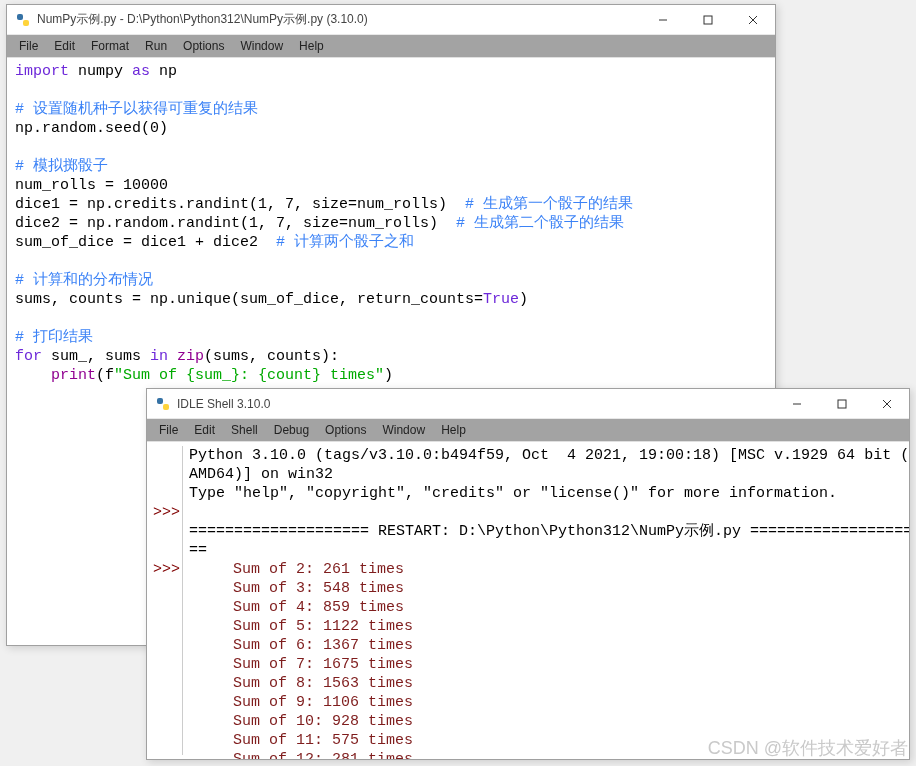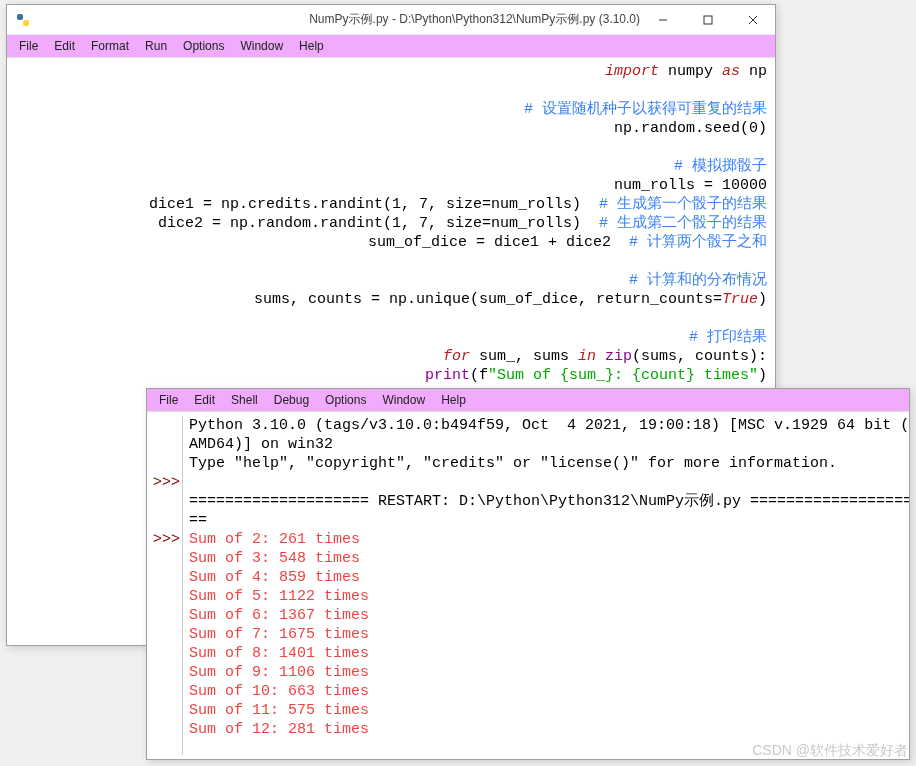--- a/index.html
+++ b/index.html
@@ -44,41 +44,41 @@
   }
   .win-controls { display:flex; height:100%; }
   .win-btn {
     width: 45px;
     height: 100%;
     display:flex;align-items:center;justify-content:center;
     color:#333;
   }
   .menubar {
     padding: 2px 6px;
-    background:#f0abfc;
+    background:#a3a3a3;
     border-bottom: 1px solid #e0e0e0;
     display:flex;
     gap: 4px;
   }
   .menuitem {
     padding: 2px 6px;
     color:#222;
     cursor: default;
   }
   .editor-area {
     flex: 1;
     padding: 4px 8px;
     font-family: "NSimSun","Courier New", monospace;
     font-size: 15px;
     line-height: 19px;
     white-space: pre;
     overflow: hidden;
     color:#000;
   }
-  .kw-orange{color:#b91c1c;font-style:italic;}
+  .kw-orange{color:#6d28d9;}
   .kw-red{color:#3b82f6;}
   .kw-purple{color:#900090;}
   .kw-str{color:#00aa00;}
   .shell-wrap{
     flex:1;
     display:flex;
     padding:4px;
     font-family:"NSimSun","Courier New",monospace;
     font-size:15px;
     line-height:19px;
@@ -92,36 +92,36 @@
     border-right: 1px solid #ccc;
     padding-right:2px;
     padding-left:2px;
   }
   .shell-out{
     flex:1;
     white-space:pre;
     padding-left:6px;
     color:#000;
   }
-  .shell-blue{color:#ef4444;}
+  .shell-blue{color:#7f1d1d;margin-left:44px;}
   .watermark{
     position:absolute;
     right:8px;
     bottom:6px;
     color:#c9c9c9;
-    font-size:14px;
+    font-size:18px;
     font-family: "Microsoft YaHei",sans-serif;
     z-index:50;
     pointer-events:none;
   }
 </style>
 </head>
 <body>
 
-<div class="window" style="left:6px; top:4px; width:770px; height:642px;text-align:right;">
+<div class="window" style="left:6px; top:4px; width:770px; height:642px;">
   <div class="titlebar">
     <span class="titlebar-icon">
       <svg width="14" height="14" viewBox="0 0 14 14">
           <rect x="1" y="1" width="6" height="6" rx="2" fill="#3572A5"></rect>
           <rect x="7" y="7" width="6" height="6" rx="2" fill="#FFD43B"></rect>
         </svg>
     </span>
     <span class="titlebar-title">NumPy示例.py - D:\Python\Python312\NumPy示例.py (3.10.0)</span>
     <div class="win-controls">
       <div class="win-btn">
@@ -165,20 +165,47 @@
 <span class="kw-red"># 计算和的分布情况</span>
 <span>sums, counts = np.unique(sum_of_dice, return_counts=</span><span class="kw-orange">True</span><span>)</span>
 
 <span class="kw-red"># 打印结果</span>
 <span class="kw-orange">for</span><span> sum_, sums </span><span class="kw-orange">in</span><span> </span><span class="kw-purple">zip</span><span>(sums, counts):</span>
 <span>    </span><span class="kw-purple">print</span><span>(f</span><span class="kw-str">"Sum of {sum_}: {count} times"</span><span>)</span>
 </div>
 </div>
 
 <div class="window" style="left:146px; top:388px; width:764px; height:372px;">
+  <div class="titlebar">
+    <span class="titlebar-icon">
+      <svg width="14" height="14" viewBox="0 0 14 14">
+          <rect x="1" y="1" width="6" height="6" rx="2" fill="#3572A5"></rect>
+          <rect x="7" y="7" width="6" height="6" rx="2" fill="#FFD43B"></rect>
+        </svg>
+    </span>
+    <span class="titlebar-title">IDLE Shell 3.10.0</span>
+    <div class="win-controls">
+      <div class="win-btn">
+          <svg width="10" height="10">
+            <line x1="1" y1="5" x2="9" y2="5" stroke="#333" stroke-width="1"></line>
+          </svg>
+        </div>
+      <div class="win-btn">
+          <svg width="10" height="10">
+            <rect x="1" y="1" width="8" height="8" fill="none" stroke="#333" stroke-width="1"></rect>
+          </svg>
+        </div>
+      <div class="win-btn close">
+          <svg width="10" height="10">
+            <line x1="1" y1="1" x2="9" y2="9" stroke="#333" stroke-width="1"></line>
+            <line x1="9" y1="1" x2="1" y2="9" stroke="#333" stroke-width="1"></line>
+          </svg>
+        </div>
+    </div>
+  </div>
   <div class="menubar">
     <span class="menuitem">File</span>
     <span class="menuitem">Edit</span>
     <span class="menuitem">Shell</span>
     <span class="menuitem">Debug</span>
     <span class="menuitem">Options</span>
     <span class="menuitem">Window</span>
     <span class="menuitem">Help</span>
   </div>
   <div class="shell-wrap">
@@ -205,22 +232,22 @@
 <span>Type "help", "copyright", "credits" or "license()" for more information.</span>
 
 <span>==================== RESTART: D:\Python\Python312\NumPy示例.py ===================</span>
 <span>==</span>
 <span class="shell-blue">Sum of 2: 261 times</span>
 <span class="shell-blue">Sum of 3: 548 times</span>
 <span class="shell-blue">Sum of 4: 859 times</span>
 <span class="shell-blue">Sum of 5: 1122 times</span>
 <span class="shell-blue">Sum of 6: 1367 times</span>
 <span class="shell-blue">Sum of 7: 1675 times</span>
-<span class="shell-blue">Sum of 8: 1401 times</span>
+<span class="shell-blue">Sum of 8: 1563 times</span>
 <span class="shell-blue">Sum of 9: 1106 times</span>
-<span class="shell-blue">Sum of 10: 663 times</span>
+<span class="shell-blue">Sum of 10: 928 times</span>
 <span class="shell-blue">Sum of 11: 575 times</span>
 <span class="shell-blue">Sum of 12: 281 times</span>
 </div>
   </div>
 </div>
 
 <div class="watermark">CSDN @软件技术爱好者</div>
 
 </body></html>

